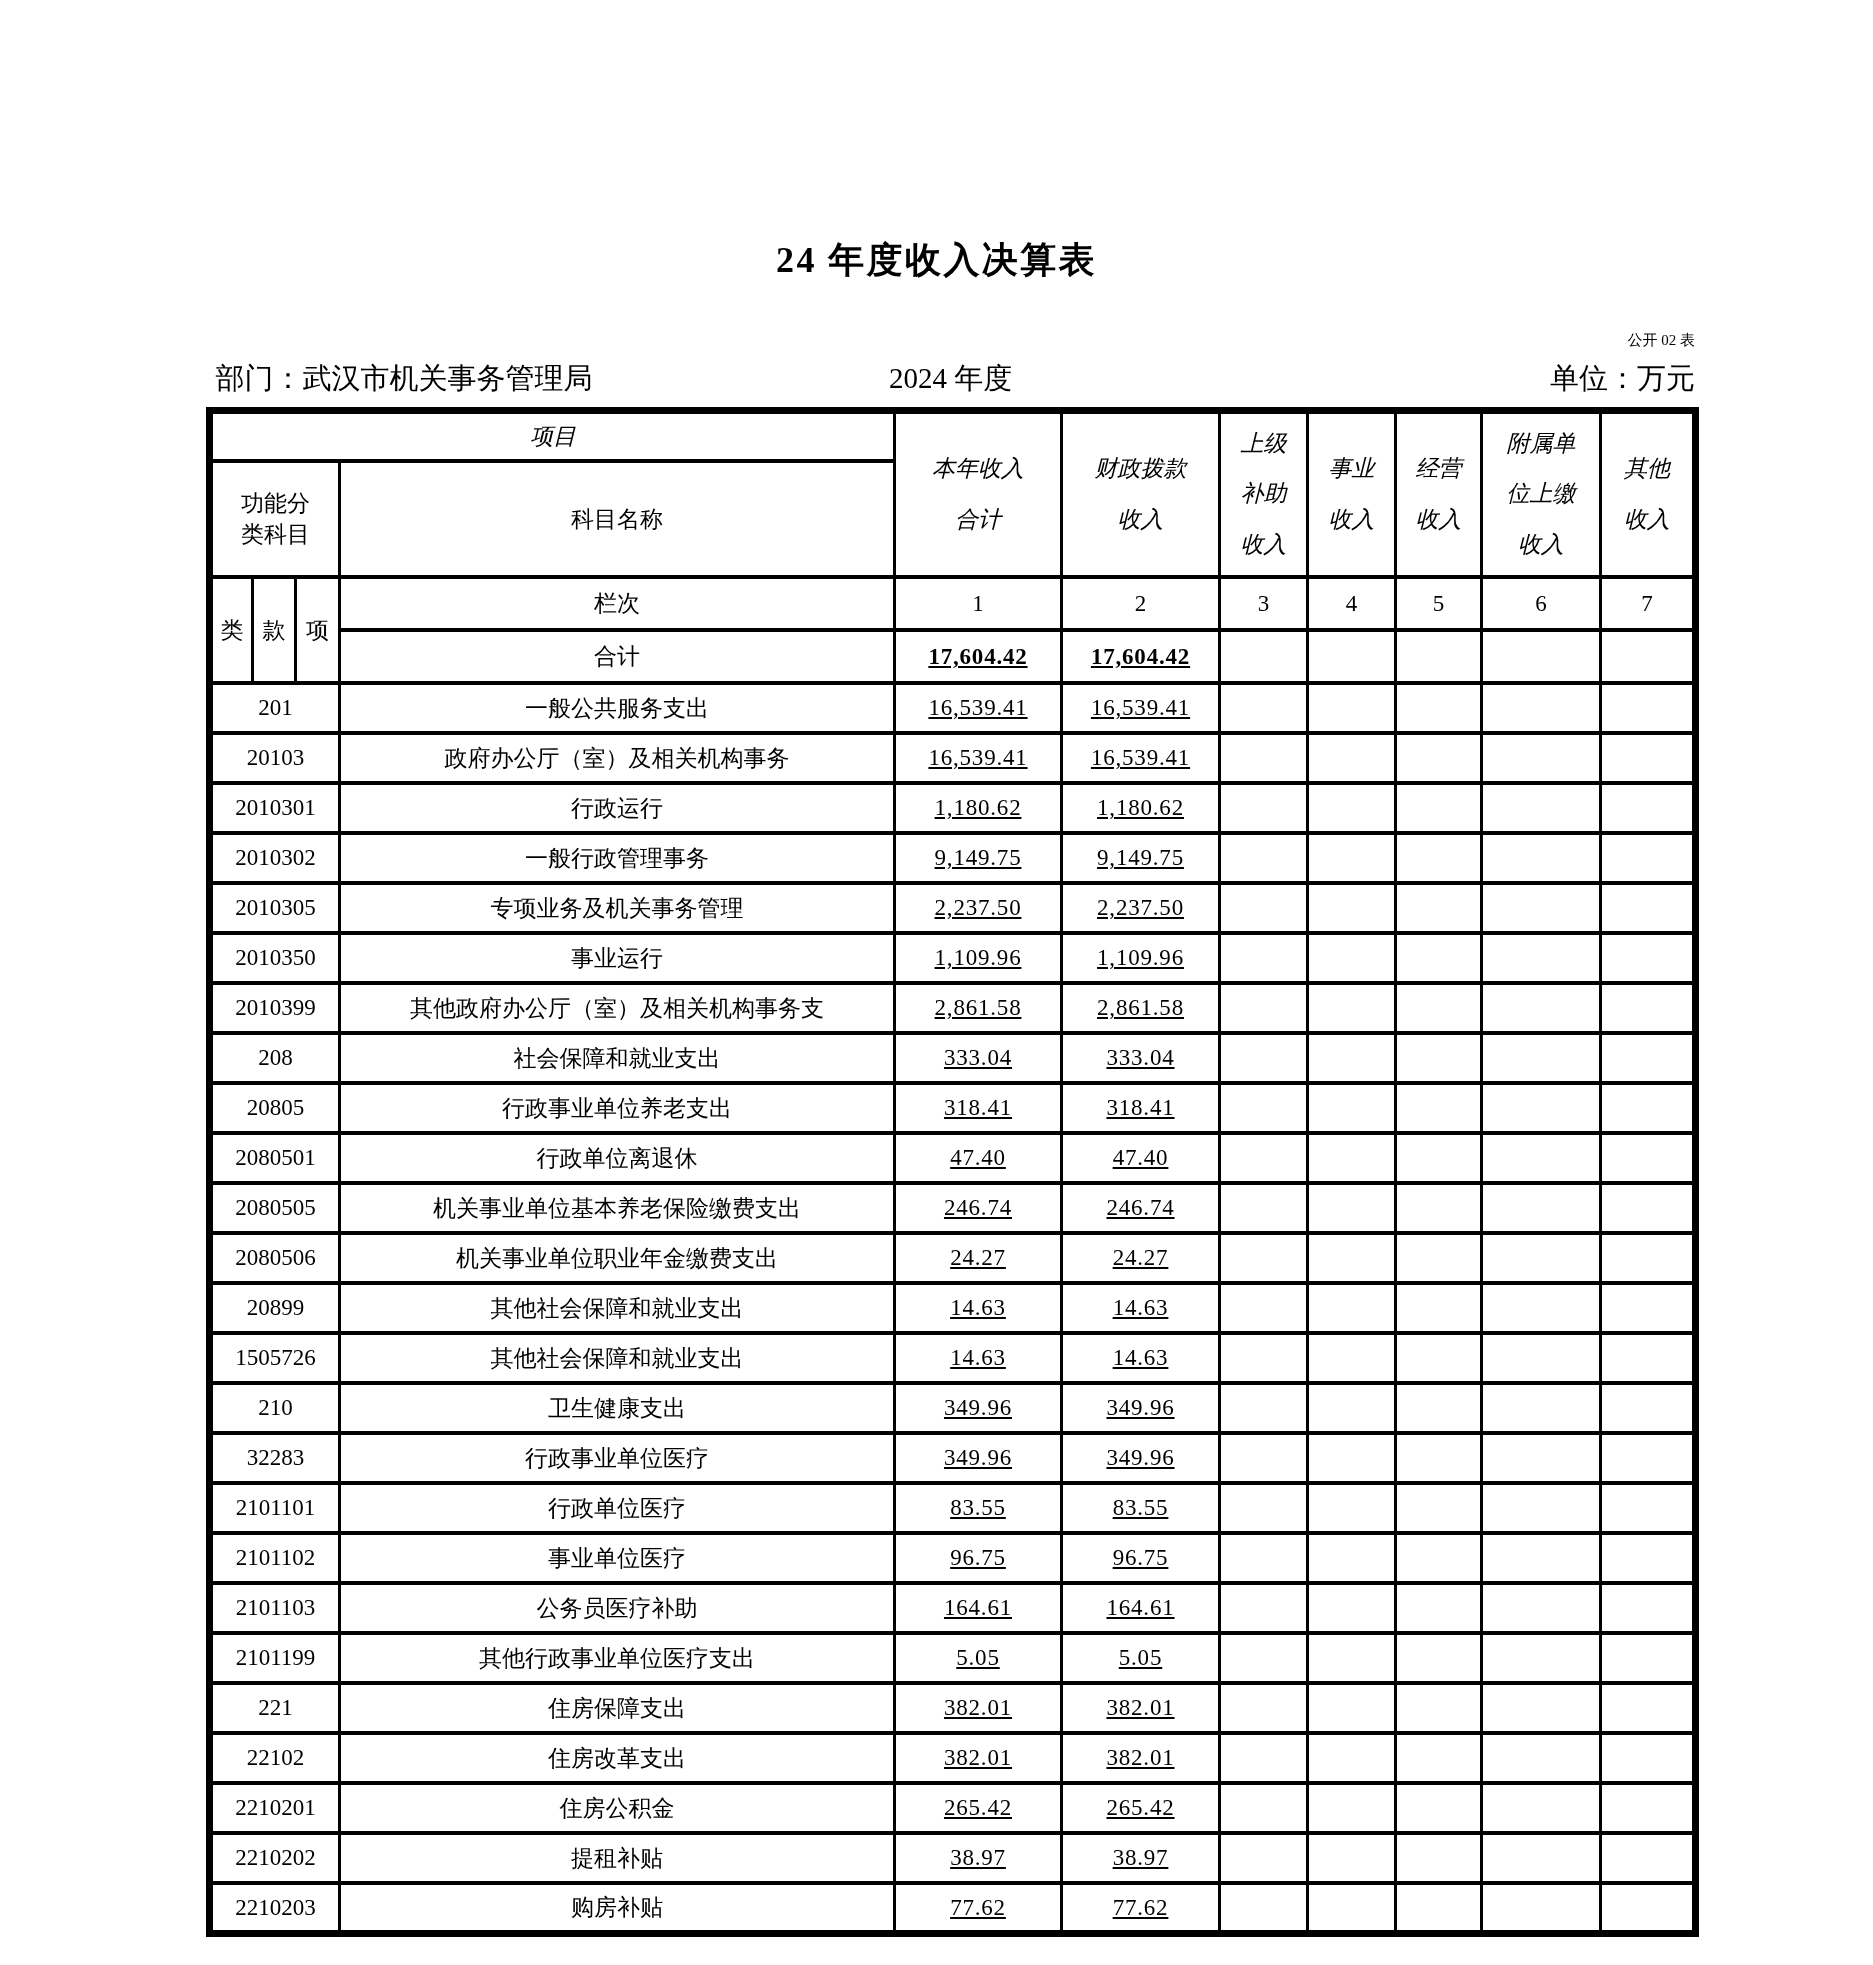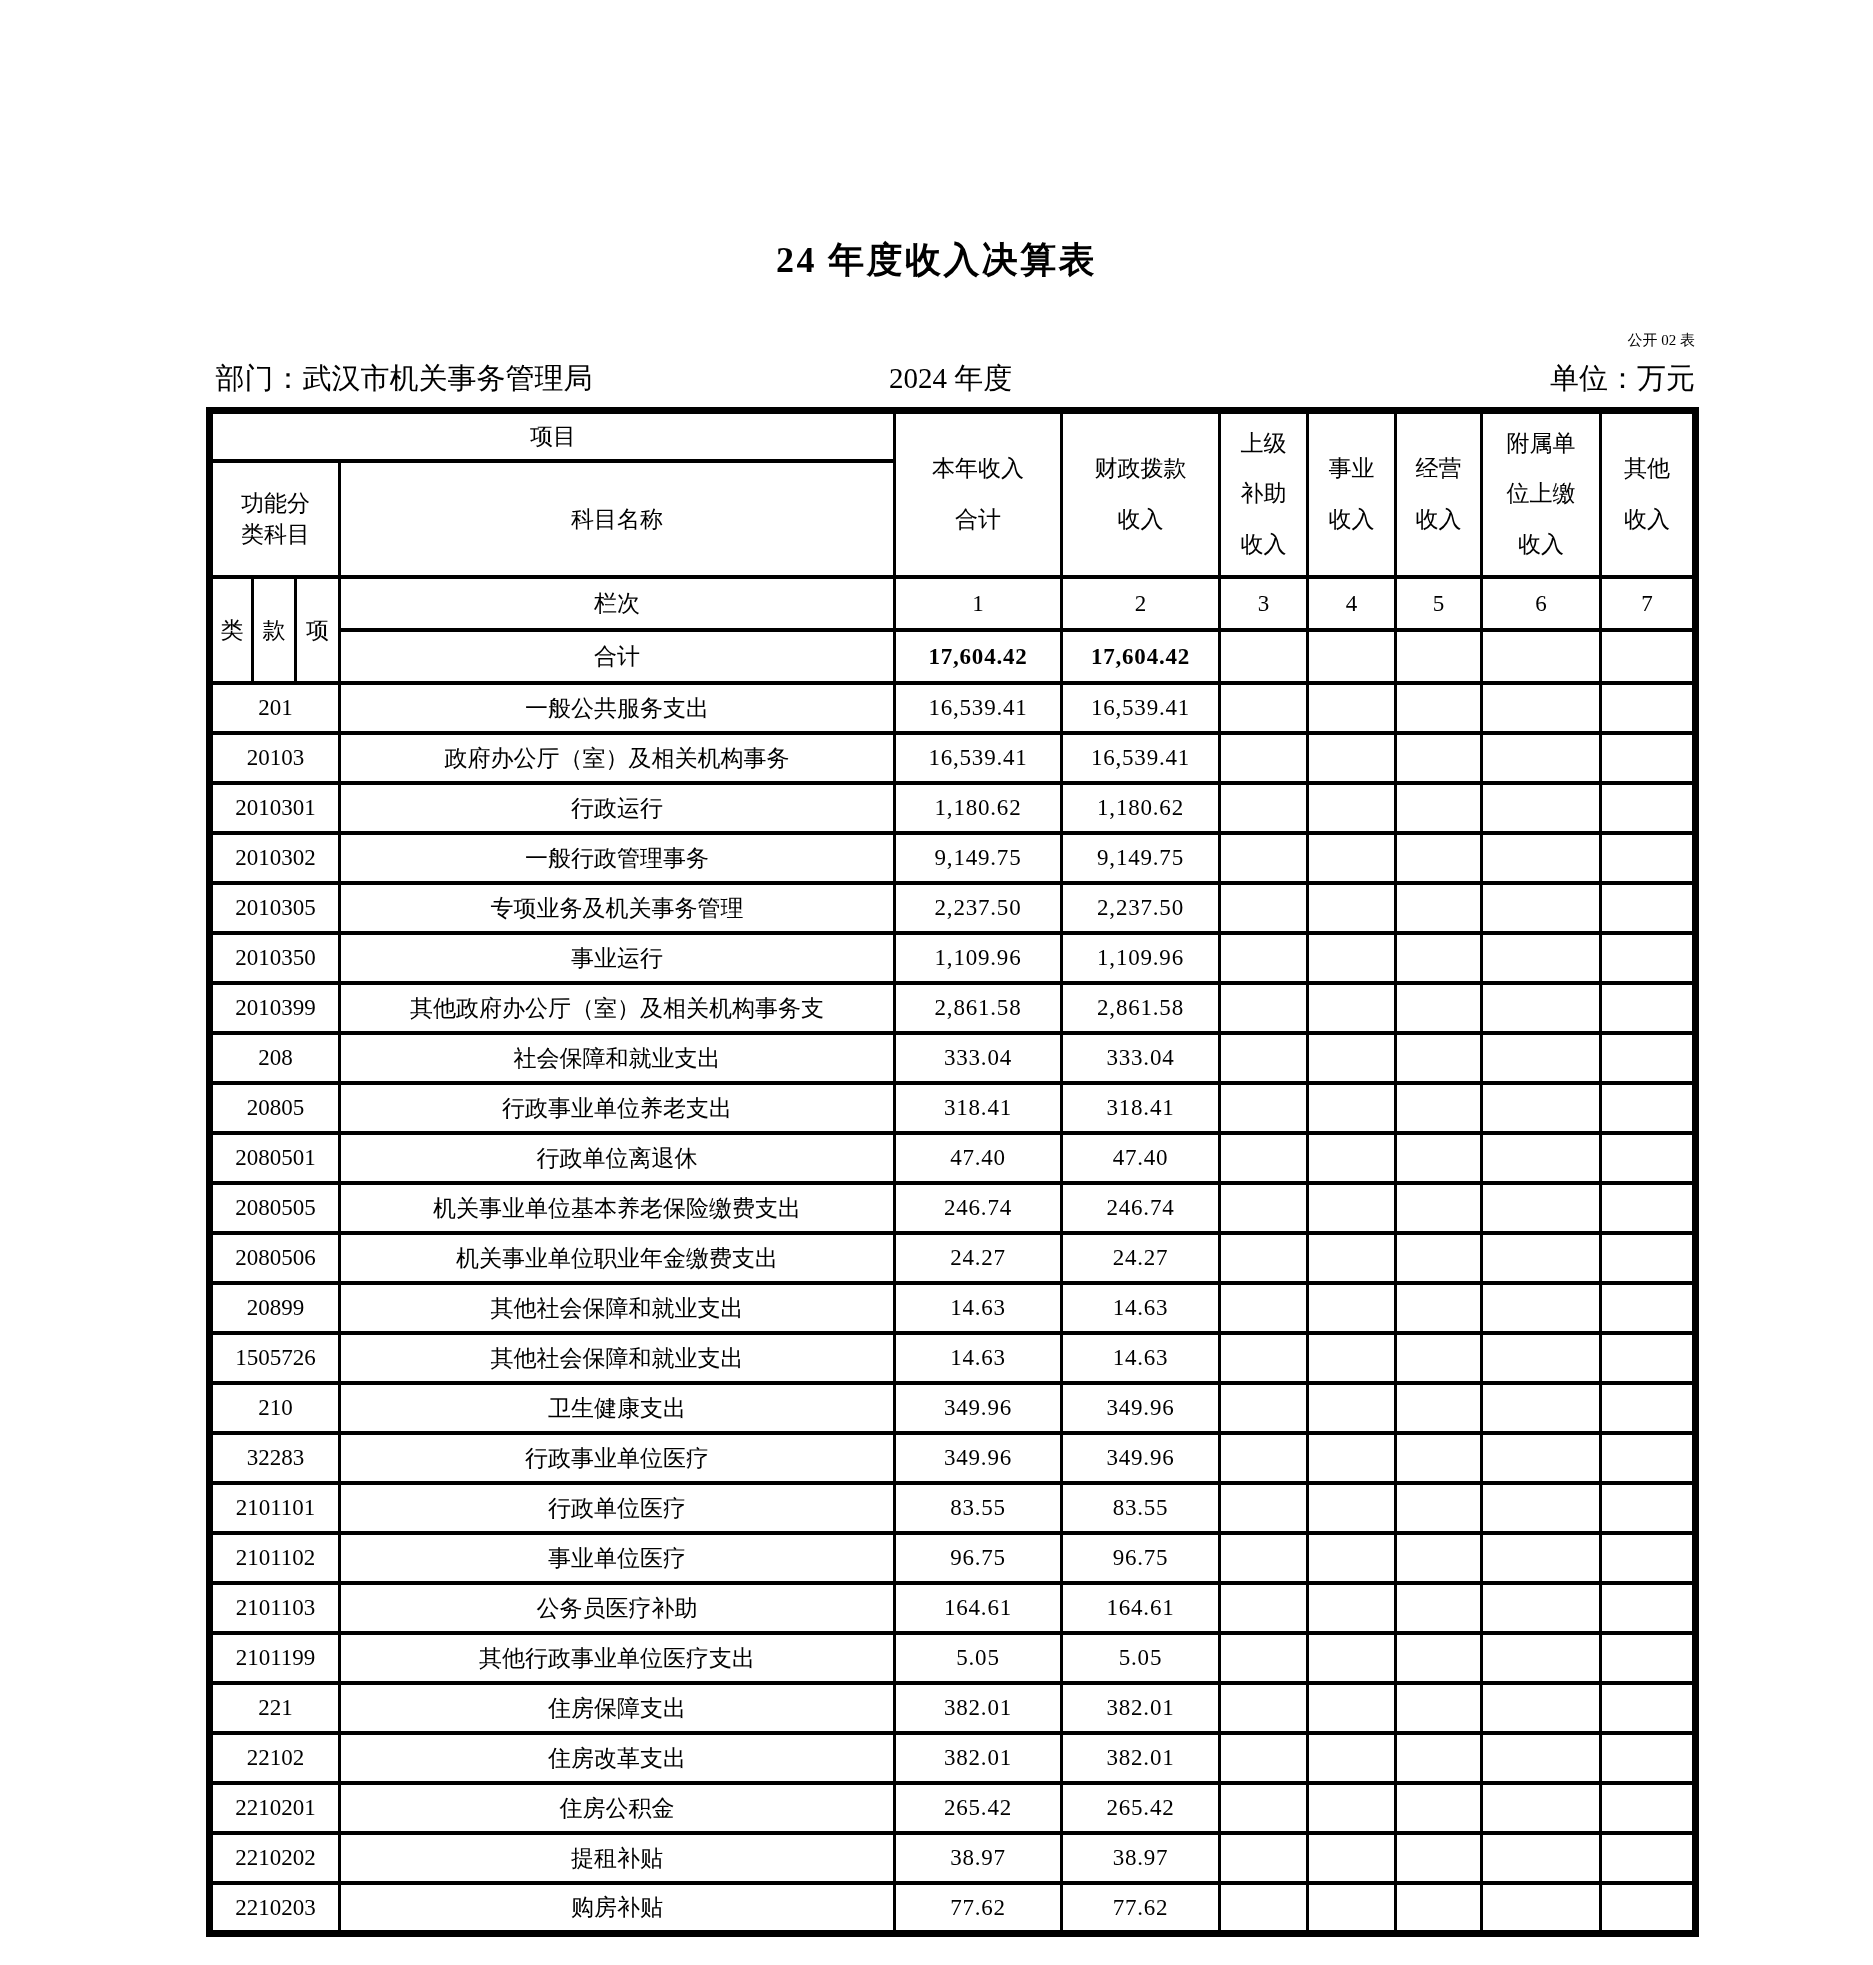--- a/index.html
+++ b/index.html
@@ -46,29 +46,29 @@
     border:3.1px solid #000;
     border-top-width:4.7px;
     border-bottom-width:4.7px;
     vertical-align:middle;
     font-size:23px;
     text-align:center;
     white-space:pre-line;
     padding:0;
     overflow:hidden;
   }
-  tr.h1{height:51px;}
+  tr.h1{height:51px;font-style:italic;}
   tr.h2{height:116px;}
   tr.h3{height:53px;}
   tr.h4{height:53px;}
   tr.data{height:50px;}
   td.vcol{line-height:2.2;}
   td.name{text-align:left;padding-left:11.8px;white-space:nowrap;}
   td.code{text-align:left;padding-left:11.8px;white-space:nowrap;}
-  td.num{text-align:right;padding-right:14px;letter-spacing:0.8px;white-space:nowrap;}
+  td.num{text-align:right;padding-right:14px;letter-spacing:0.8px;white-space:nowrap;text-decoration:underline;}
   td.bold{font-weight:bold;}
 </style>
 </head>
 <body>
 
 <div class="page">
 
   <div class="title">24 年度收入决算表</div>
 
   <div class="doc-label">公开 02 表</div>

